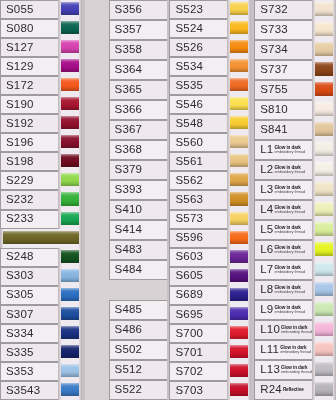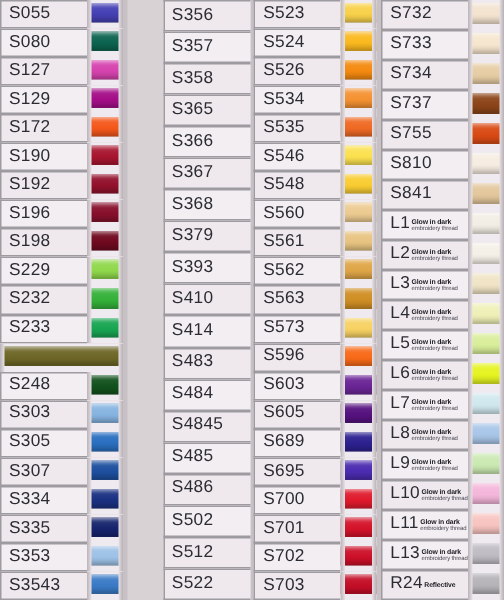--- a/index.html
+++ b/index.html
@@ -336,20 +336,30 @@
           <div class="code-cell">
             <span class="code-main">S358</span>
           </div>
           <div class="swatch-cell">
             <div class="swatch" style="background: rgb(21, 29, 82);"></div>
             <div class="edge-left"></div>
             <div class="edge-right"></div>
           </div>
         </div>
         <div class="row">
+          <div class="code-cell alt">
+            <span class="code-main">S364</span>
+          </div>
+          <div class="swatch-cell">
+            <div class="swatch" style="background: rgb(75, 138, 214);"></div>
+            <div class="edge-left"></div>
+            <div class="edge-right"></div>
+          </div>
+        </div>
+        <div class="row">
           <div class="code-cell">
             <span class="code-main">S365</span>
           </div>
           <div class="swatch-cell">
             <div class="swatch" style="background: rgb(47, 111, 196);"></div>
             <div class="edge-left"></div>
             <div class="edge-right"></div>
           </div>
         </div>
         <div class="row">
@@ -436,23 +446,20 @@
           <div class="code-cell alt">
             <span class="code-main">S484</span>
           </div>
           <div class="swatch-cell">
             <div class="swatch" style="background: rgb(198, 199, 205);"></div>
             <div class="edge-left"></div>
             <div class="edge-right"></div>
           </div>
         </div>
         <div class="row">
-          <div class="code-cell">
-            <span class="code-main">S4845</span>
-          </div>
           <div class="swatch-cell">
             <div class="swatch" style="background: rgb(155, 160, 171);"></div>
             <div class="edge-left"></div>
             <div class="edge-right"></div>
           </div>
         </div>
         <div class="row">
           <div class="code-cell alt">
             <span class="code-main">S485</span>
           </div>

